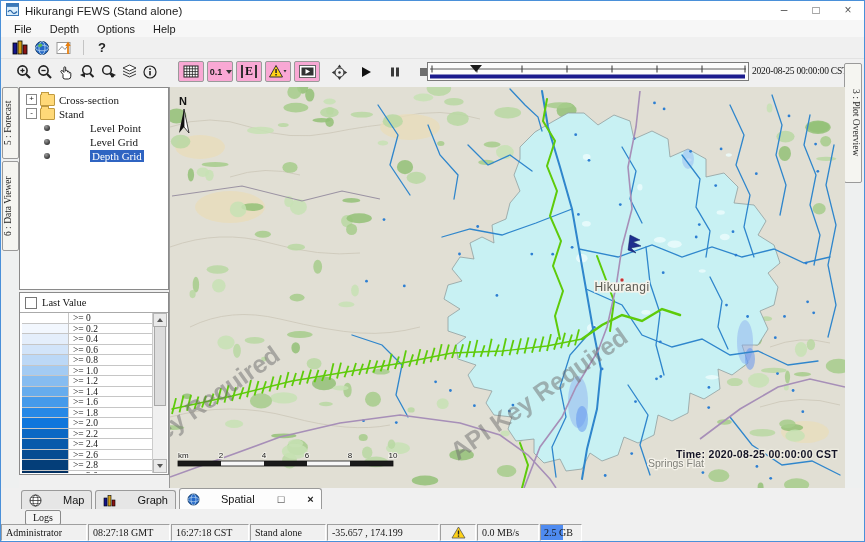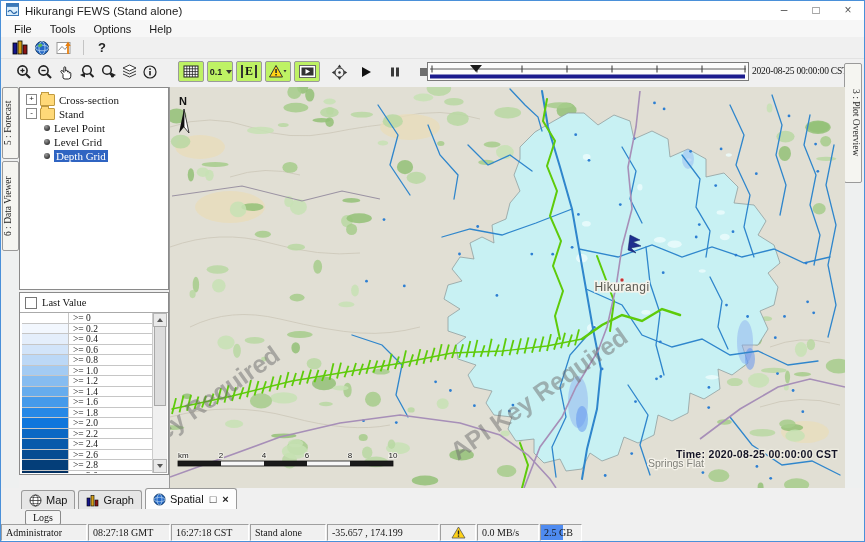--- a/index.html
+++ b/index.html
@@ -11,21 +11,21 @@
   .win-controls{margin-left:auto;display:flex;height:100%;}
   .win-btn{width:32px;text-align:center;line-height:18px;color:#555;font-size:12px;}
   .menubar{position:absolute;top:19px;left:0;right:0;height:17px;background:#f7f7f7;display:flex;align-items:center;padding-left:4px;}
   .menu-item{padding:0 9px;color:#1a1a1a;}
   .toolbar1{position:absolute;top:36px;left:0;right:0;height:21px;display:flex;align-items:center;padding-left:8px;border-bottom:1px solid #e2e2e2;}
   .tb-icon{width:22px;height:18px;display:flex;align-items:center;justify-content:center;}
   .tb-sep{width:1px;height:15px;background:#c4c4c4;margin:0 8px;}
   .help-q{font-weight:bold;font-size:13px;color:#222;padding:0 6px;}
   .toolbar2{position:absolute;top:57px;left:0;width:425px;height:27px;display:flex;align-items:center;padding-left:14px;box-sizing:border-box;}
   .map-btn{height:20px;min-width:18px;display:flex;align-items:center;justify-content:center;margin-right:3px;}
-  .boxed{border:1px solid #9a9a9a;background:#bef264;border-radius:2px;padding:0 3px;height:19px;}
+  .boxed{border:1px solid #9a9a9a;background:#f9a8d4;border-radius:2px;padding:0 3px;height:19px;}
   .lbl-btn{font-size:9px;font-weight:bold;color:#222;display:flex;align-items:center;gap:2px;}
   .blue-dot{width:5px;height:5px;border-radius:50%;background:#1717c9;display:inline-block;}
   .caret{width:0;height:0;border-left:3px solid transparent;border-right:3px solid transparent;border-top:4px solid #333;display:inline-block;margin-left:2px;}
   .e-glyph{font-family:"Liberation Serif",serif;font-weight:bold;font-size:12px;border-left:2px solid #333;border-right:2px solid #333;padding:0 2px;line-height:13px;}
   
   .timeline{position:absolute;left:426px;top:61px;width:322px;height:19px;border:1px solid #7a7a7a;background:#fbfbfb;box-sizing:border-box;}
   .tl-date{position:absolute;left:751px;top:65px;width:92px;font-family:"Liberation Serif",serif;font-size:9.5px;letter-spacing:-0.2px;color:#111;white-space:nowrap;}
   
   .left-strip{position:absolute;left:0;top:84px;width:18px;height:403px;background:#eef0f0;}
   .right-strip{position:absolute;right:0;top:84px;width:22px;height:403px;background:#eef0f0;}
@@ -37,41 +37,41 @@
   #vtab-dataviewer{left:1px;top:160px;width:15px;height:88px;}
   #vtab-plot{right:2px;top:62px;width:16px;height:118px;}
   
   .tree-panel{position:absolute;left:18px;top:86px;width:150px;height:203px;background:#fff;border:1px solid #8a8a8a;box-sizing:border-box;
               font-family:"Liberation Serif",serif;font-size:11px;padding-top:4px;overflow:hidden;}
   .tnode{display:flex;align-items:center;height:13px;margin:1px 0 1px 6px;}
   .expander{width:9px;height:9px;border:1px solid #888;background:#fff;font-size:8px;line-height:7px;text-align:center;margin-right:3px;flex:none;font-family:"Liberation Sans",sans-serif;}
   .folder{width:13px;height:10px;background:#ffd978;border:1px solid #c09a40;border-radius:1px;margin-right:4px;flex:none;position:relative;}
   .folder:before{content:"";position:absolute;top:-3px;left:0;width:6px;height:2px;background:#ffd978;border:1px solid #c09a40;border-bottom:none;}
   .bullet{width:6px;height:6px;border-radius:50%;background:radial-gradient(circle at 35% 30%,#9a9a9a,#111);margin:0 4px 0 0;flex:none;}
-  .child{margin-left:24px;}
+  .child{margin-left:24px;gap:36px;}
   .tlabel{white-space:nowrap;}
   .tlabel.selected{background:#2f64c2;color:#fff;padding:0 2px;}
   .legend-panel{position:absolute;left:18px;top:291px;width:150px;height:183px;background:#fff;border:1px solid #8a8a8a;box-sizing:border-box;font-family:"Liberation Serif",serif;}
   .legend-header{height:19px;border-bottom:1px solid #aaa;display:flex;align-items:center;padding-left:5px;font-size:10.5px;}
   .checkbox{width:10px;height:10px;border:1px solid #777;background:#fff;margin-right:5px;flex:none;}
   .legend-body{position:absolute;top:20px;left:2px;right:16px;bottom:1px;overflow:hidden;}
   .lg-row{height:10.5px;display:flex;border-bottom:1px solid #c6c6c6;font-size:9.5px;line-height:10px;box-sizing:border-box;}
   .lg-sw{width:46px;border-right:1px solid #c6c6c6;flex:none;}
   .lg-lb{flex:1;padding-left:4px;background:#fff;white-space:nowrap;}
   .legend-scroll{position:absolute;top:20px;right:1px;width:14px;bottom:1px;background:#f0f0f0;border-left:1px solid #ccc;}
   .sb-btn{height:12px;border:1px solid #b5b5b5;background:#e9e9e9;display:flex;align-items:center;justify-content:center;}
   .sb-btn.down{position:absolute;bottom:0;left:0;right:0;}
   .tri-up{width:0;height:0;border-left:3px solid transparent;border-right:3px solid transparent;border-bottom:4px solid #555;}
   .tri-dn{width:0;height:0;border-left:3px solid transparent;border-right:3px solid transparent;border-top:4px solid #555;}
   .sb-thumb{position:absolute;top:13px;left:1px;right:1px;height:78px;background:#dcdcdc;border:1px solid #a8a8a8;}
   
   .map-area{position:absolute;left:168px;top:86px;width:675px;height:401px;overflow:hidden;background:#e1dfd4;border-left:1px solid #9a9a9a;box-sizing:content-box;}
   
   .bottom-tabs{position:absolute;left:0;right:0;top:487px;height:21px;background:#f0f0f0;display:flex;align-items:flex-end;padding-left:20px;}
-  .tab{height:18px;border:1px solid #9a9a9a;border-bottom:none;background:#e6e6e6;display:flex;align-items:center;gap:4px;
+  .tab{height:18px;border:1px solid #9a9a9a;border-bottom:none;background:#e6e6e6;display:flex;align-items:center;gap:21px;
        padding:0 7px;border-radius:3px 3px 0 0;margin-right:3px;font-size:11px;}
   .tab.active{background:#fdfdfd;height:20px;text-align:right;}
   .tab-close,.tab-max{font-size:11px;color:#222;margin-left:2px;font-weight:bold;}
   .logs-row{position:absolute;left:0;right:0;top:508px;height:17px;background:#f0f0f0;}
   .logs-btn{position:absolute;left:24px;top:1px;height:15px;line-height:13px;border:1px solid #8a8a8a;background:#f4f4f4;
             padding:0 7px;font-size:10px;font-family:"Liberation Serif",serif;border-radius:2px;box-sizing:border-box;}
   
   .statusbar{position:absolute;left:0;right:0;bottom:0;height:17px;background:#f0f0f0;display:flex;
              font-family:"Liberation Serif",serif;font-size:10px;}
   .sb-cell{border:1px solid;border-color:#9f9f9f #ffffff #ffffff #9f9f9f;margin-right:1px;display:flex;align-items:center;
@@ -104,21 +104,21 @@
     <span class="title-text">Hikurangi FEWS  (Stand alone)</span>
     <span class="win-controls">
       <span class="win-btn">–</span>
       <span class="win-btn">□</span>
       <span class="win-btn">×</span>
     </span>
   </div>
 
   <div class="menubar">
     <span class="menu-item">File</span>
-    <span class="menu-item">Tools</span>
+    <span class="menu-item">Depth</span>
     <span class="menu-item">Options</span>
     <span class="menu-item">Help</span>
   </div>
 
   <div class="toolbar1">
     <span class="tb-icon">
       <svg width="16" height="16">
           <rect x="1" y="3" width="4" height="11" fill="#14148c" stroke="#000" stroke-width="0.8"></rect>
           <rect x="6" y="1" width="4" height="13" fill="#d4a017" stroke="#000" stroke-width="0.8"></rect>
           <rect x="11" y="5" width="4" height="9" fill="#8c1414" stroke="#000" stroke-width="0.8"></rect>

